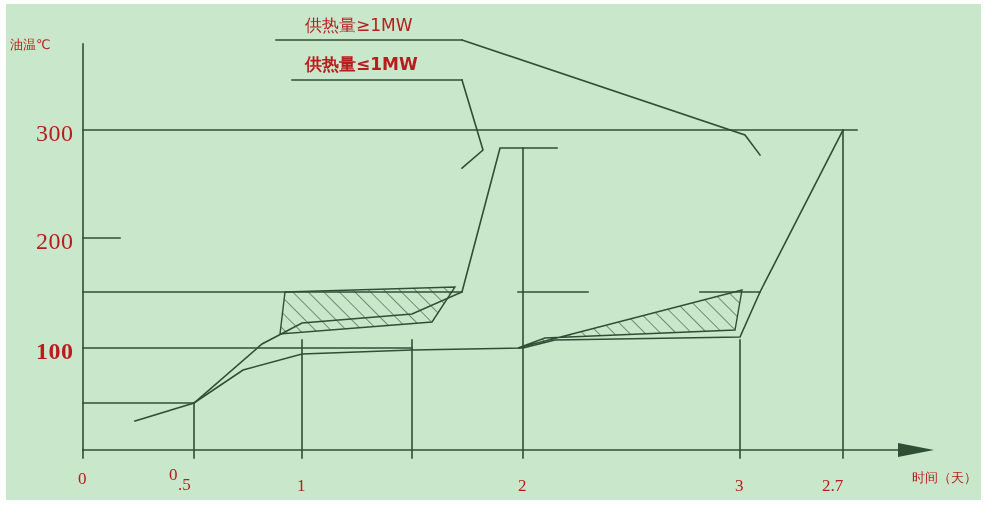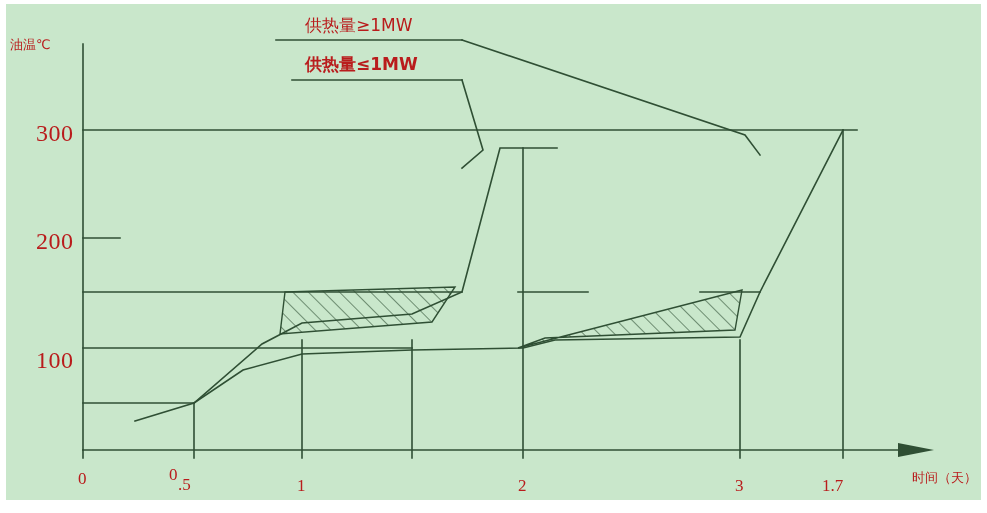--- a/index.html
+++ b/index.html
@@ -95,28 +95,28 @@
         <line x1="292" y1="80" x2="462" y2="80"></line>
         <polyline points="462,80 483,150 462,168"></polyline>
       </g>
     </svg>
   </div>
 
   <div class="lbl axis-title" style="left:10px; top:38px;">油温℃</div>
 
   <div class="lbl ylabel-num" style="left:36px; top:121px;">300</div>
   <div class="lbl ylabel-num" style="left:28px; top:229px;margin-left:8px;">200</div>
-  <div class="lbl ylabel-num" style="left:36px; top:348px;">100</div>
+  <div class="lbl ylabel-num" style="left:36px; top:339px;font-weight:bold;">100</div>
 
   <div class="lbl xlabel-num" style="left:78px; top:470px;">0</div>
   <div class="lbl xlabel-num" style="left:169px; top:466px;">0</div>
   <div class="lbl tiny-dec" style="left:178px; top:476px;">.5</div>
   <div class="lbl xlabel-num" style="left:297px; top:477px;">1</div>
   <div class="lbl xlabel-num" style="left:518px; top:477px;">2</div>
   <div class="lbl xlabel-num" style="left:735px; top:477px;">3</div>
-  <div class="lbl xlabel-num" style="left:822px; top:477px;">1.7</div>
+  <div class="lbl xlabel-num" style="left:822px; top:477px;">2.7</div>
 
   <div class="lbl axis-title" style="left:888px; top:471px;margin-left:24px;">时间（天）</div>
 
   <div class="lbl curve-label" style="left:305px; top:17px;">供热量≥1MW</div>
   <div class="lbl curve-label" style="left:305px; top:56px;font-weight:bold;">供热量≤1MW</div>
 
 </div>
 
 </body></html>

